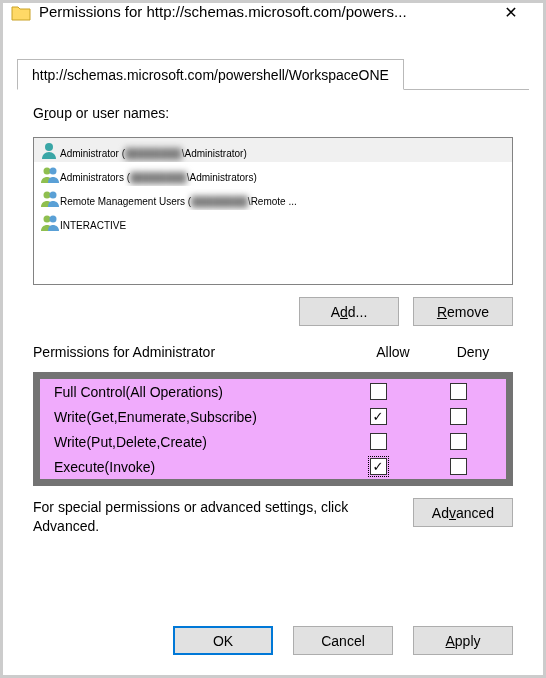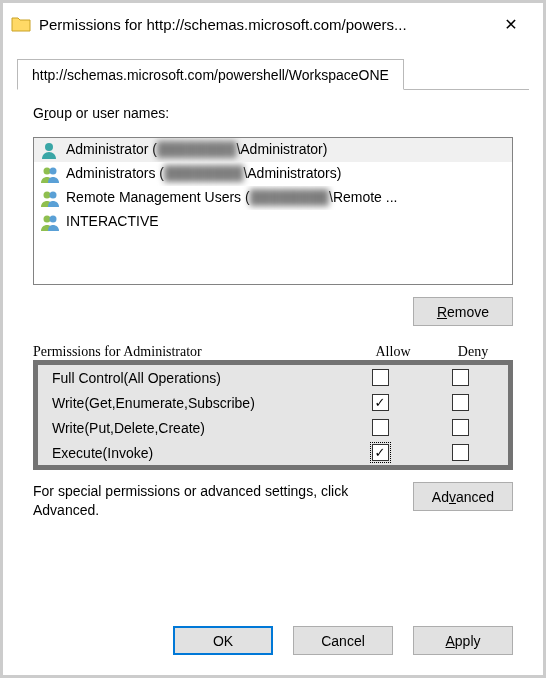--- a/index.html
+++ b/index.html
@@ -17,21 +17,21 @@
       width: 546px;
       height: 678px;
       border: 3px solid #ccc;
       background: #fff;
       display: flex;
       flex-direction: column;
     }
     .titlebar {
       height: 42px;
       display: flex;
-      align-items: center;
+      align-items: flex-start;
       padding: 0 12px 0 8px;
       gap: 8px;
     }
     .titlebar .folder-icon {
       width: 20px; height: 20px;
     }
     .titlebar .title-text {
       flex: 1;
       font-size: 15px;
       color: #000;
@@ -84,24 +84,23 @@
     }
     .section-label .ul { text-decoration: underline; }
     .list-box {
       border: 1px solid #828282;
       background: #fff;
       height: 148px;
       overflow: hidden;
     }
     .list-row {
       display: flex;
-      align-items: flex-start;
-      gap: 6px;
+      align-items: flex-end;
       padding: 3px 6px;
-      font-size: 14px;
+      font-size: 10px;
       white-space: nowrap;
       overflow: hidden;
     }
     .list-row.selected {
       background: #f0f0f0;
     }
     .people-icon { width: 20px; height: 18px; flex-shrink: 0; }
     .btn-row {
       display: flex;
       justify-content: flex-end;
@@ -122,28 +121,27 @@
     .btn .ul { text-decoration: underline; }
     .btn.default {
       border: 2px solid #0078d7;
       background: #e1e1e1;
     }
     .perm-header {
       display: flex;
       align-items: flex-start;
       font-size: 14px;
       margin-top: 18px;
-      margin-bottom: 0;
-      font-family: Liberation Serif, serif;
+      margin-bottom: 12px;
     }
     .perm-header .lbl { flex: 1; }
     .perm-header .colh { width: 80px; text-align: center; }
     .perm-box {
-      border: 5px solid #737373;
-      background: #e5e5e5;
+      border: 7px solid #737373;
+      background: #f0abfc;
     }
     .perm-row {
       display: flex;
       align-items: center;
       font-size: 14px;
       padding: 4px 8px 4px 14px;
     }
     .perm-row .perm-name { flex: 1; }
     .perm-row .perm-cell { width: 80px; display: flex; justify-content: center; }
     .cb {
@@ -237,20 +235,23 @@
                 <circle cx="13" cy="6" r="3.5" fill="#5aa0d6"></circle>
                 <path d="M1 18c0-4 3-6 6-6s6 2 6 6" fill="#8fbf4f"></path>
                 <path d="M8 18c0-4 2-6 5-6s6 2 6 6" fill="#5aa0d6"></path>
               </svg></span>
             <span><span>INTERACTIVE</span></span>
           </div>
         </div>
 
       <div class="btn-row">
         <button class="btn">
+          <span>A</span><span class="ul">d</span><span>d...</span>
+        </button>
+        <button class="btn">
           <span class="ul">R</span><span>emove</span>
         </button>
       </div>
 
       <div class="perm-header">
         <div class="lbl">
           <span class="ul">P</span><span>ermissions for Administrator</span>
         </div>
         <div class="colh">Allow</div>
         <div class="colh">Deny</div>

